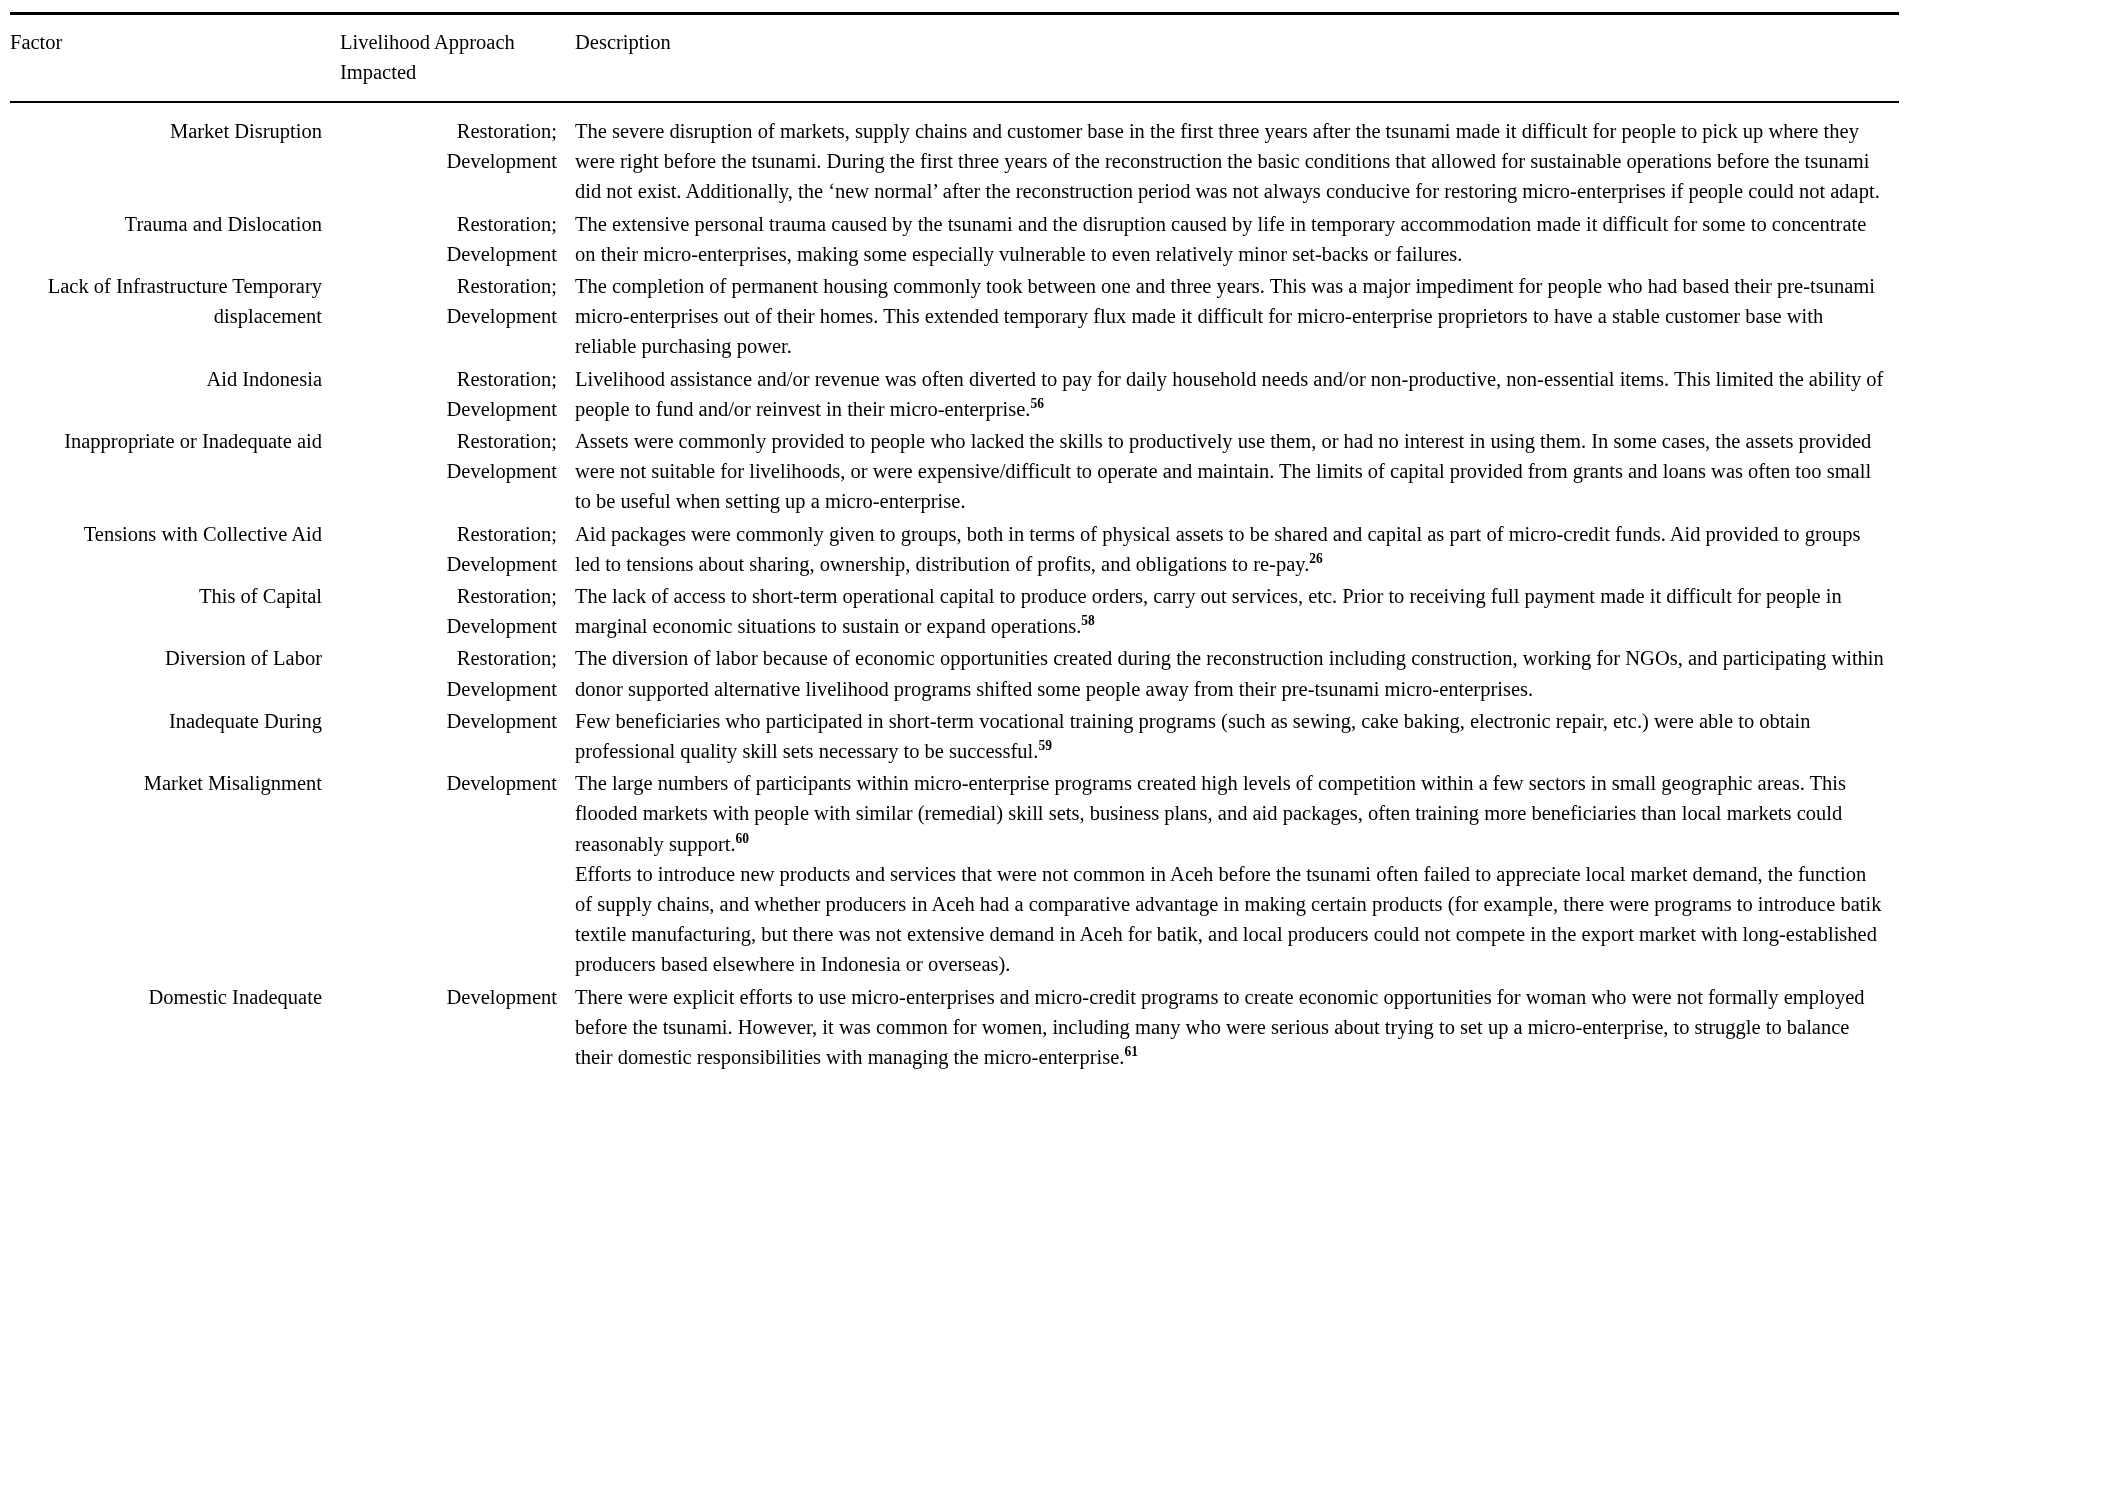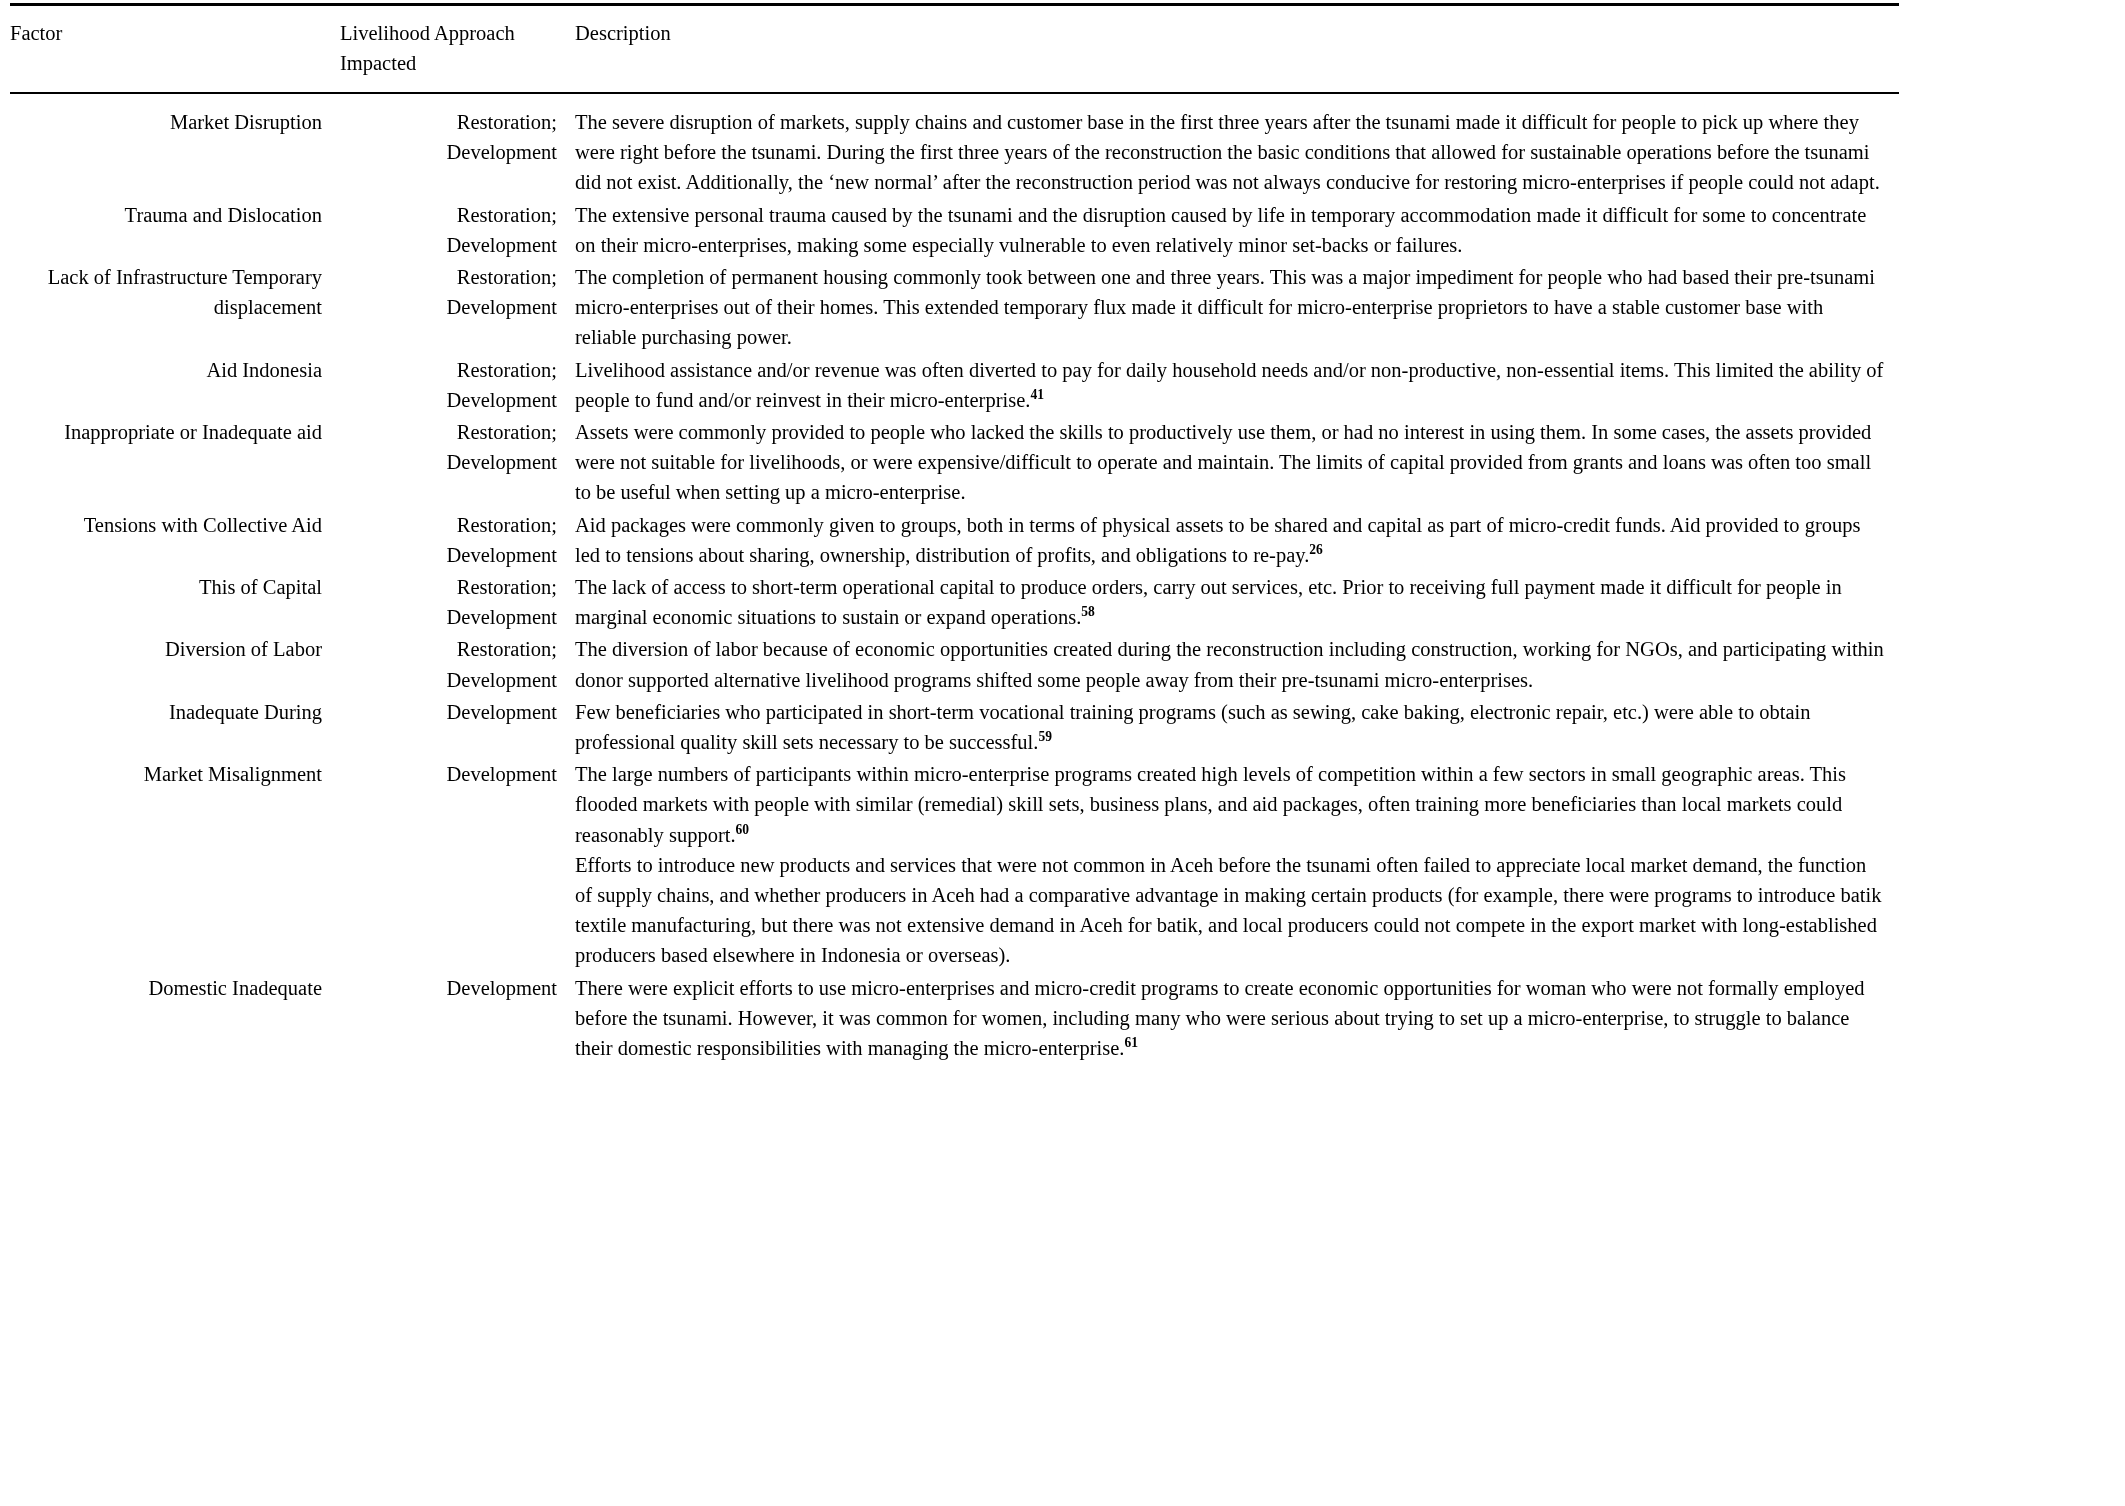--- a/index.html
+++ b/index.html
@@ -9,21 +9,21 @@
   }
   body {
     width: 2125px;
     font-family: "Liberation Serif", "DejaVu Serif", serif;
     color: #000000;
     -webkit-font-smoothing: antialiased;
   }
   .table-wrap {
     width: 1909px;
     box-sizing: border-box;
-    padding: 3px 10px 0 10px;
+    padding: 12px 10px 0 10px;
   }
   table.data-table {
     width: 100%;
     border-collapse: collapse;
     table-layout: fixed;
   }
   table.data-table col.col-factor { width: 330px; }
   table.data-table col.col-approach { width: 235px; }
   table.data-table col.col-desc { width: auto; }
 
@@ -118,21 +118,21 @@
 Development</td>
           <td class="cell-desc">
             <p>The completion of permanent housing commonly took between one and three years. This was a major impediment for people who had based their pre-tsunami micro-enterprises out of their homes. This extended temporary flux made it difficult for micro-enterprise proprietors to have a stable customer base with reliable purchasing power.</p>
           </td>
         </tr>
         <tr>
           <td class="cell-factor">Aid Indonesia</td>
           <td class="cell-approach">Restoration;
 Development</td>
           <td class="cell-desc">
-            <p>Livelihood assistance and/or revenue was often diverted to pay for daily household needs and/or non-productive, non-essential items. This limited the ability of people to fund and/or reinvest in their micro-enterprise.<sup class="fn">41</sup></p>
+            <p>Livelihood assistance and/or revenue was often diverted to pay for daily household needs and/or non-productive, non-essential items. This limited the ability of people to fund and/or reinvest in their micro-enterprise.<sup class="fn">56</sup></p>
           </td>
         </tr>
         <tr>
           <td class="cell-factor">Inappropriate or Inadequate aid</td>
           <td class="cell-approach">Restoration;
 Development</td>
           <td class="cell-desc">
             <p>Assets were commonly provided to people who lacked the skills to productively use them, or had no interest in using them. In some cases, the assets provided were not suitable for livelihoods, or were expensive/difficult to operate and maintain. The limits of capital provided from grants and loans was often too small to be useful when setting up a micro-enterprise.</p>
           </td>
         </tr>

